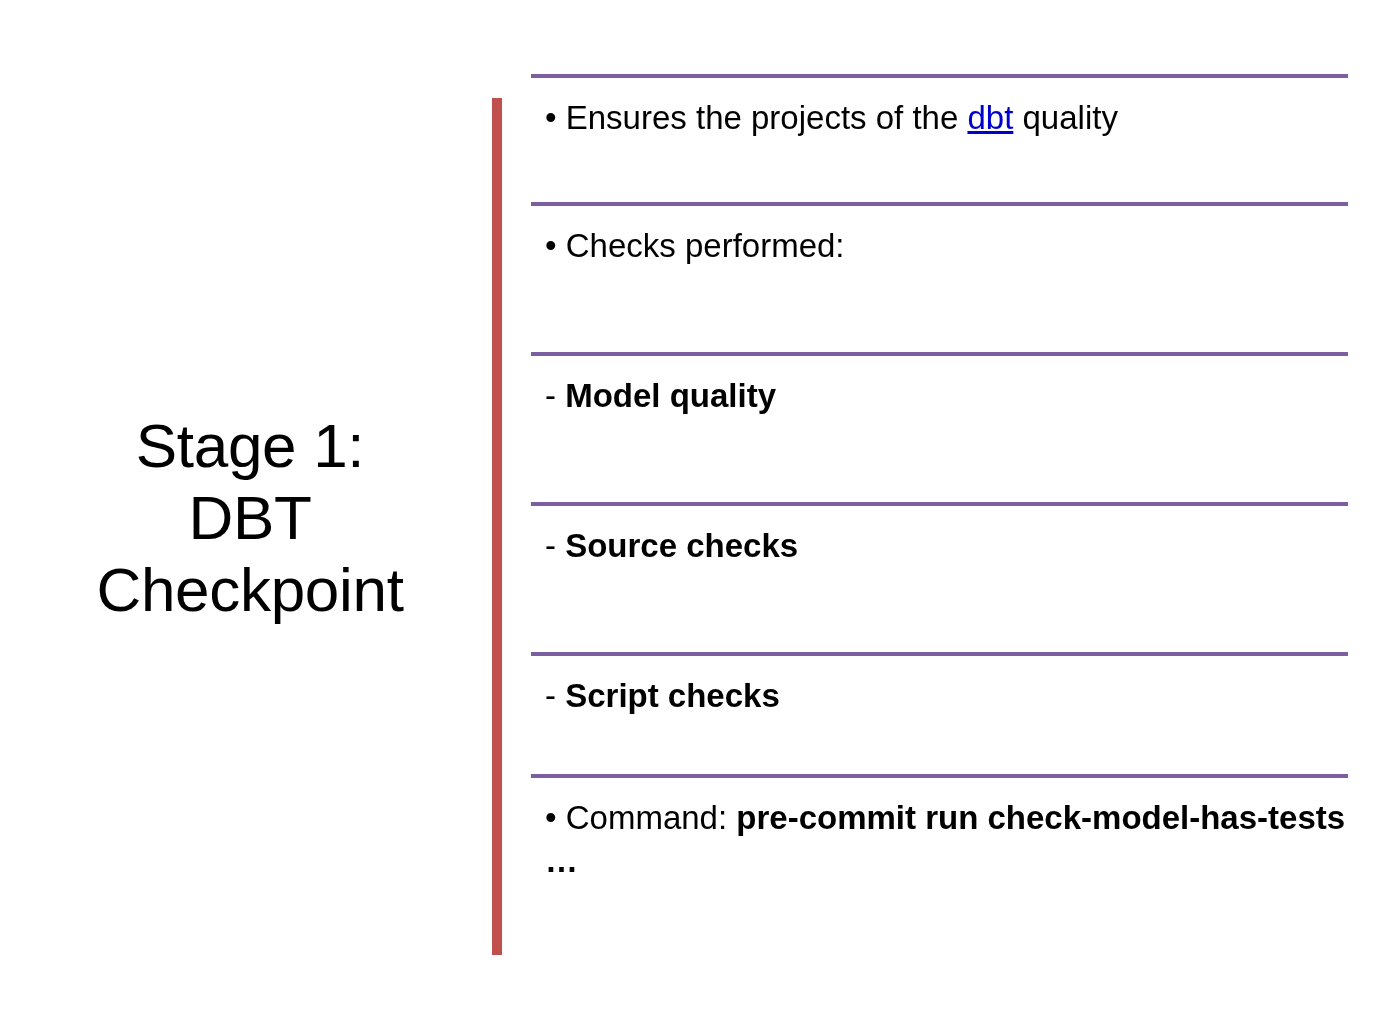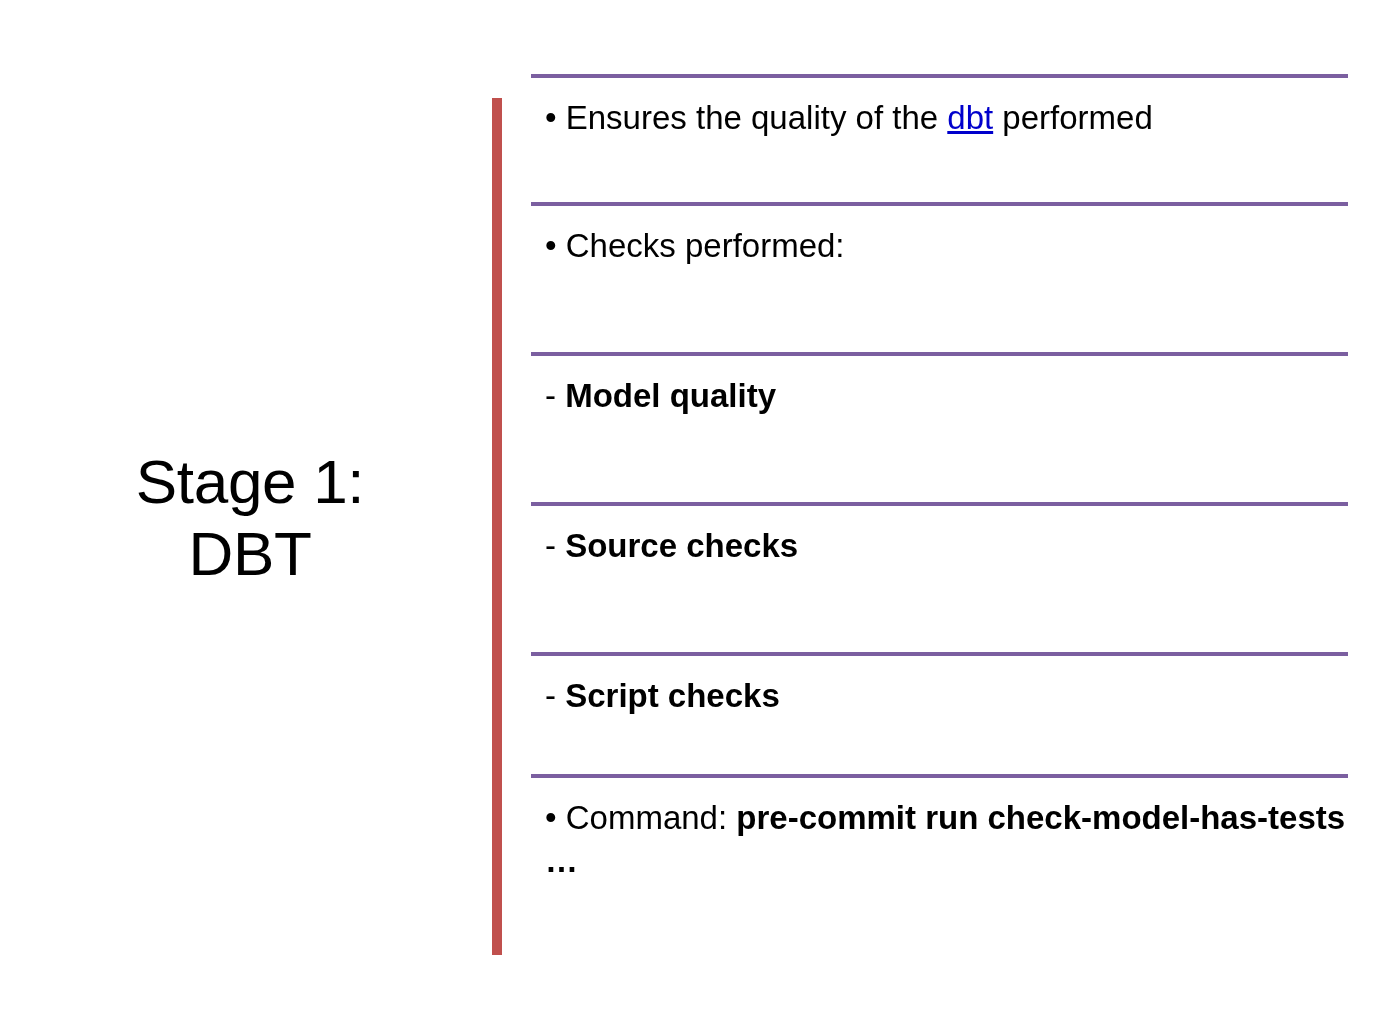--- a/index.html
+++ b/index.html
@@ -102,28 +102,29 @@
   }
 </style>
 </head>
 <body>
 
 <div id="slide">
 
   <div id="title-block">
     <div class="title-line">Stage 1:</div>
     <div class="title-line">DBT</div>
+    <div class="title-line">Checkpoint</div>
   </div>
 
   <div id="accent-bar"></div>
 
   <div id="content-column">
 
     <div class="content-row row-h-tall">
-      <div class="row-text"><span class="bullet-glyph">•</span><span> Ensures the quality of the </span><a class="link" href="#">dbt</a><span> performed</span></div>
+      <div class="row-text"><span class="bullet-glyph">•</span><span> Ensures the projects of the </span><a class="link" href="#">dbt</a><span> quality</span></div>
     </div>
 
     <div class="content-row row-h-mid">
       <div class="row-text"><span class="bullet-glyph">•</span><span> Checks performed:</span></div>
     </div>
 
     <div class="content-row row-h-mid">
       <div class="row-text"><span>- </span><span class="bold">Model quality</span></div>
     </div>
 

